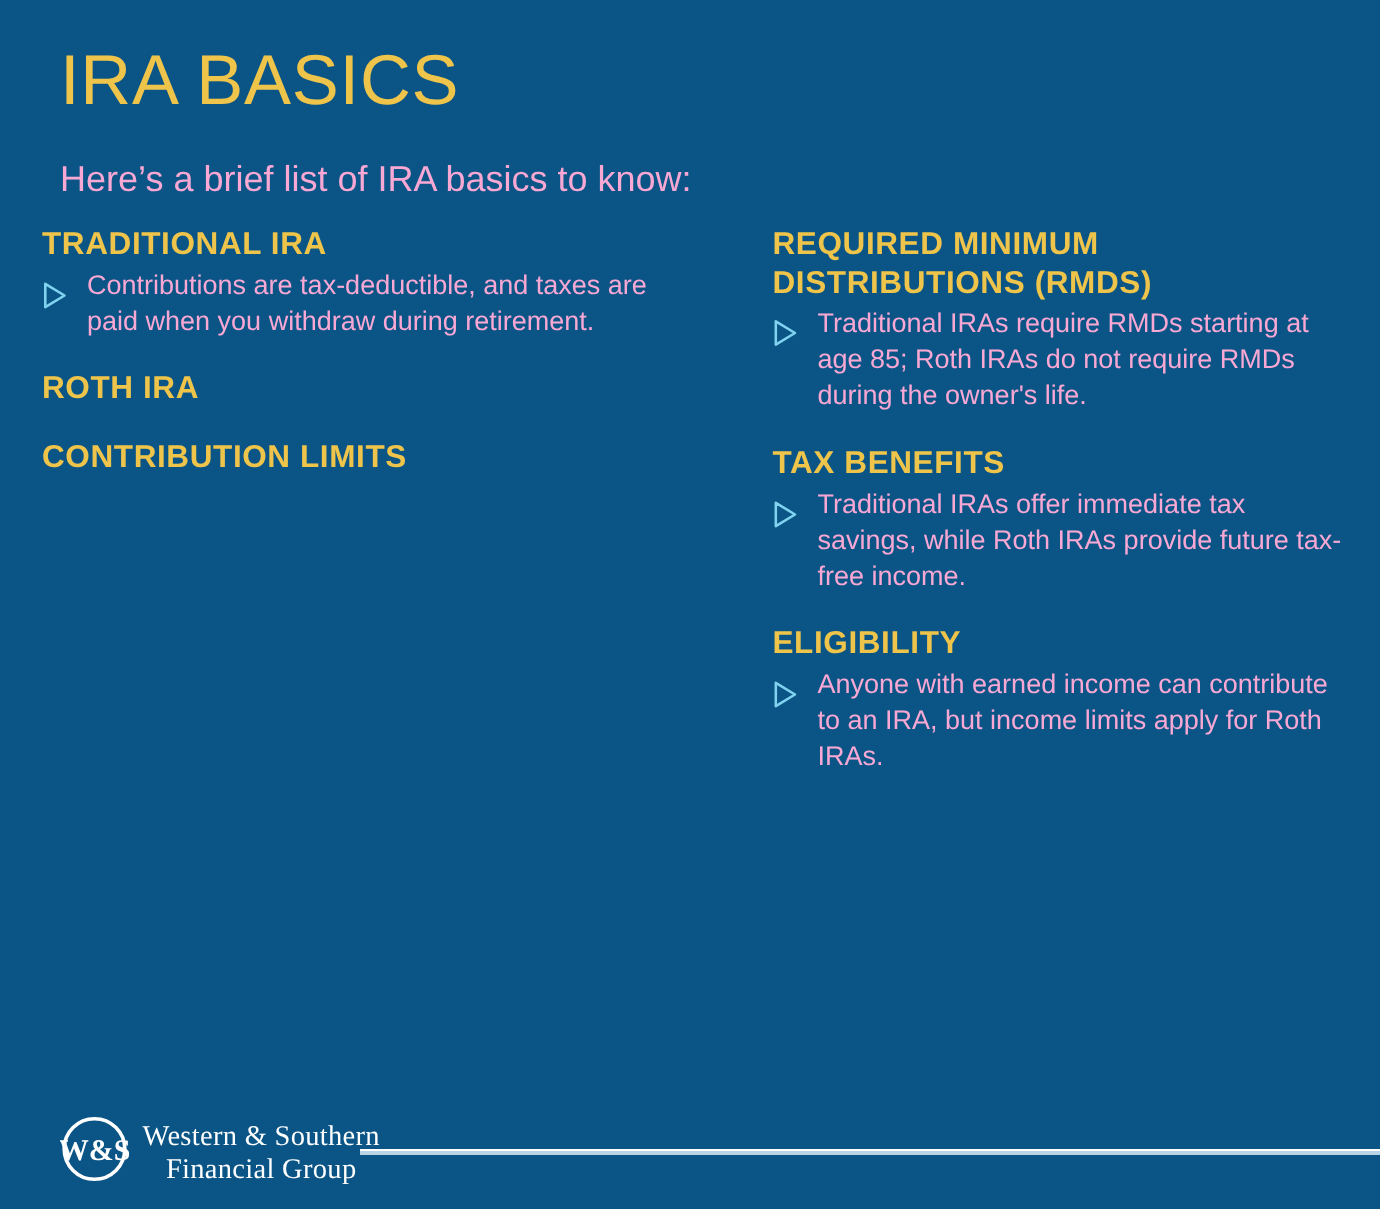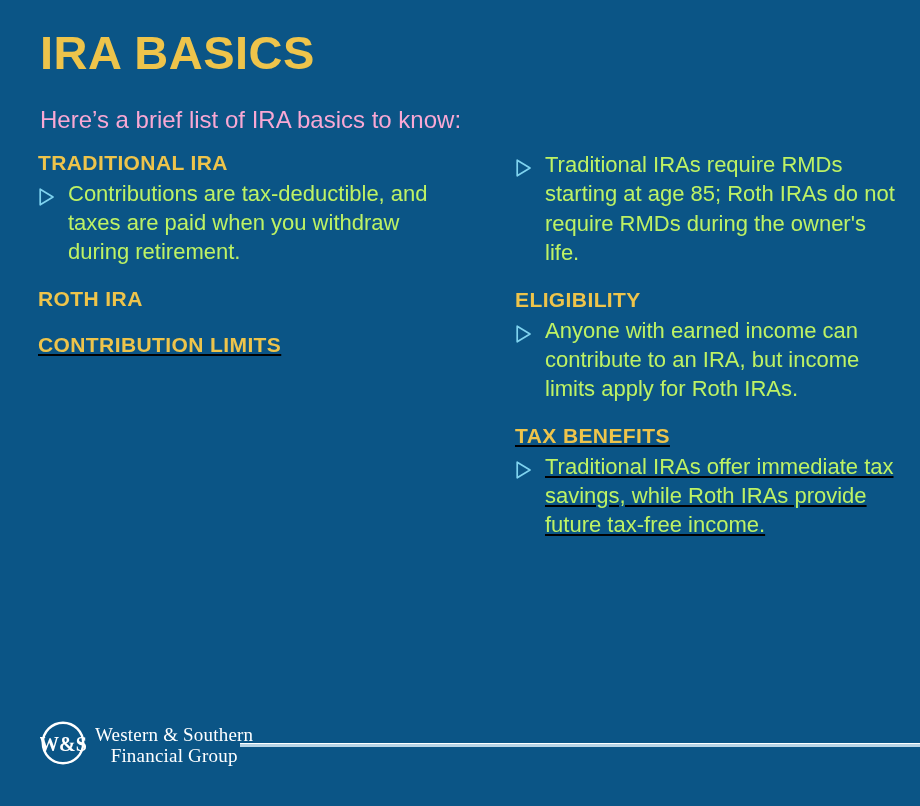--- a/index.html
+++ b/index.html
@@ -21,21 +21,21 @@
     inset: 0;
     background: #0b5586;
   }
 
   
   .page-title {
     position: absolute;
     left: 40px;
     top: 28px;
     font-size: 47px;
-    font-weight: bold;
+    font-weight: normal;
     letter-spacing: 0.5px;
     color: #eec44b;
     line-height: 1.05;
     margin: 0;
   }
 
   .page-subtitle {
     position: absolute;
     left: 40px;
     top: 106px;
@@ -53,33 +53,33 @@
     top: 150px;
     width: 920px;
     display: flex;
     gap: 0;
   }
   .column {
     box-sizing: border-box;
   }
   .column.left {
     width: 470px;
-    padding-left: 38px;
+    padding-left: 28px;
     padding-right: 18px;
   }
   .column.right {
     width: 450px;
     padding-left: 45px;
     padding-right: 20px;
   }
 
   .section {
     margin-bottom: 20px;
   }
-  .section:last-child { margin-bottom: 0; text-decoration: underline; }
+  .section:last-child { margin-bottom: 0; }
 
   .section-heading {
     color: #eec44b;
     font-size: 21px;
     font-weight: bold;
     letter-spacing: 0.4px;
     line-height: 1.22;
     margin: 0 0 3px 0;
     text-transform: uppercase;
   }
@@ -94,32 +94,32 @@
     flex: 0 0 auto;
     width: 30px;
     padding-top: 8px;
     display: flex;
     justify-content: flex-start;
   }
   .bullet-marker svg { display: block; }
 
   .bullet-text {
     flex: 1 1 auto;
-    color: #bef264;
-    font-size: 22px;
+    color: #f9a8d4;
+    font-size: 18px;
     font-weight: 400;
     line-height: 1.33;
     margin: 0;
   }
 
   
   .footer {
     position: absolute;
     left: 0;
-    bottom: 28px;
+    bottom: 5px;
     width: 920px;
     height: 60px;
   }
 
   .logo {
     position: absolute;
     left: 40px;
     top: 2px;
     display: flex;
     align-items: center;
@@ -201,51 +201,52 @@
 
       <div class="section">
         <h2 class="section-heading">CONTRIBUTION LIMITS</h2>
       </div>
 
     </div>
 
     <div class="column right">
 
       <div class="section">
+        <h2 class="section-heading">REQUIRED MINIMUM DISTRIBUTIONS (RMDS)</h2>
         <div class="bullet-row">
           <span class="bullet-marker">
             <svg width="18" height="20" viewBox="0 0 18 20" aria-hidden="true">
                 <path d="M2.2 2.2 L15 10 L2.2 17.8 Z" fill="none" stroke="#7fd3ef" stroke-width="1.7" stroke-linejoin="round"></path>
               </svg>
           </span>
           <p class="bullet-text">Traditional IRAs require RMDs starting at age 85; Roth IRAs do not require RMDs during the owner's life.</p>
         </div>
       </div>
 
       <div class="section">
+        <h2 class="section-heading">TAX BENEFITS</h2>
+        <div class="bullet-row">
+          <span class="bullet-marker">
+            <svg width="18" height="20" viewBox="0 0 18 20" aria-hidden="true">
+                <path d="M2.2 2.2 L15 10 L2.2 17.8 Z" fill="none" stroke="#7fd3ef" stroke-width="1.7" stroke-linejoin="round"></path>
+              </svg>
+          </span>
+          <p class="bullet-text">Traditional IRAs offer immediate tax savings, while Roth IRAs provide future tax-free income.</p>
+        </div>
+      </div>
+
+      <div class="section">
         <h2 class="section-heading">ELIGIBILITY</h2>
         <div class="bullet-row">
           <span class="bullet-marker">
             <svg width="18" height="20" viewBox="0 0 18 20" aria-hidden="true">
                 <path d="M2.2 2.2 L15 10 L2.2 17.8 Z" fill="none" stroke="#7fd3ef" stroke-width="1.7" stroke-linejoin="round"></path>
               </svg>
           </span>
           <p class="bullet-text">Anyone with earned income can contribute to an IRA, but income limits apply for Roth IRAs.</p>
-        </div>
-      </div>
-
-      <div class="section">
-        <h2 class="section-heading">TAX BENEFITS</h2>
-        <div class="bullet-row">
-          <span class="bullet-marker">
-            <svg width="18" height="20" viewBox="0 0 18 20" aria-hidden="true">
-                <path d="M2.2 2.2 L15 10 L2.2 17.8 Z" fill="none" stroke="#7fd3ef" stroke-width="1.7" stroke-linejoin="round"></path>
-              </svg>
-          </span>
-          <p class="bullet-text">Traditional IRAs offer immediate tax savings, while Roth IRAs provide future tax-free income.</p>
         </div>
       </div>
 
     </div>
 
   </div>
 
   <div class="footer">
 
     <div class="logo">

